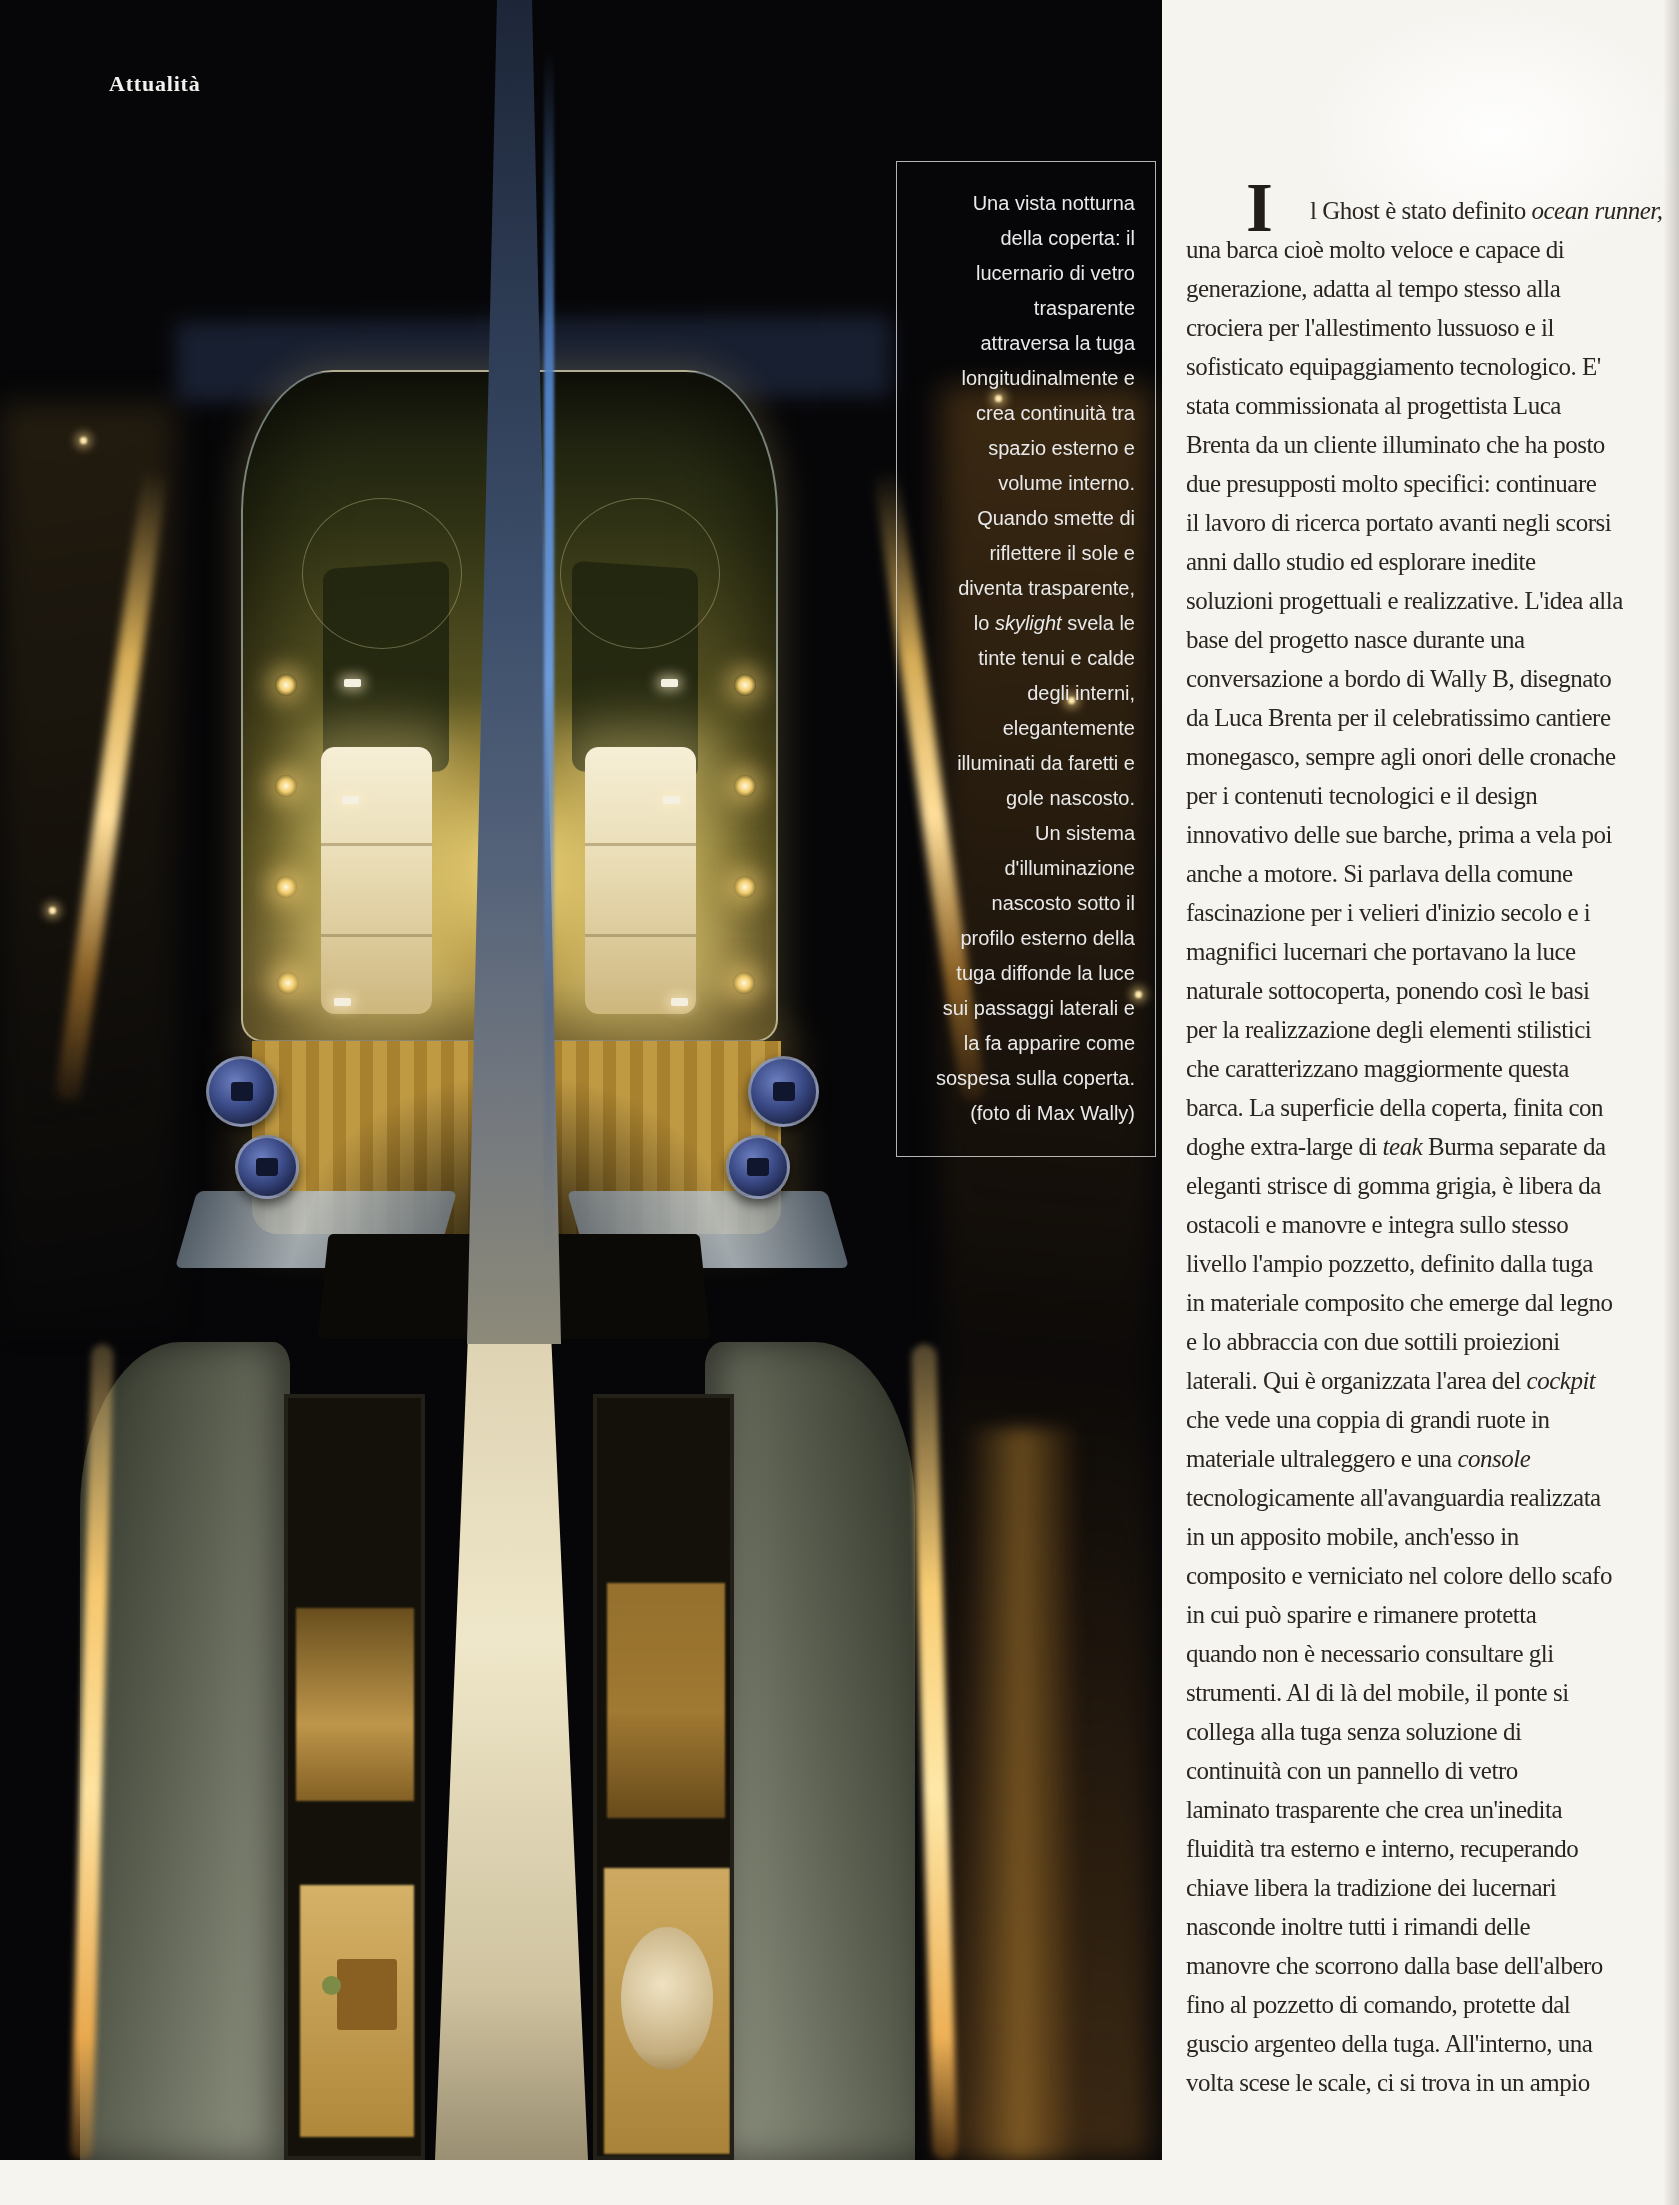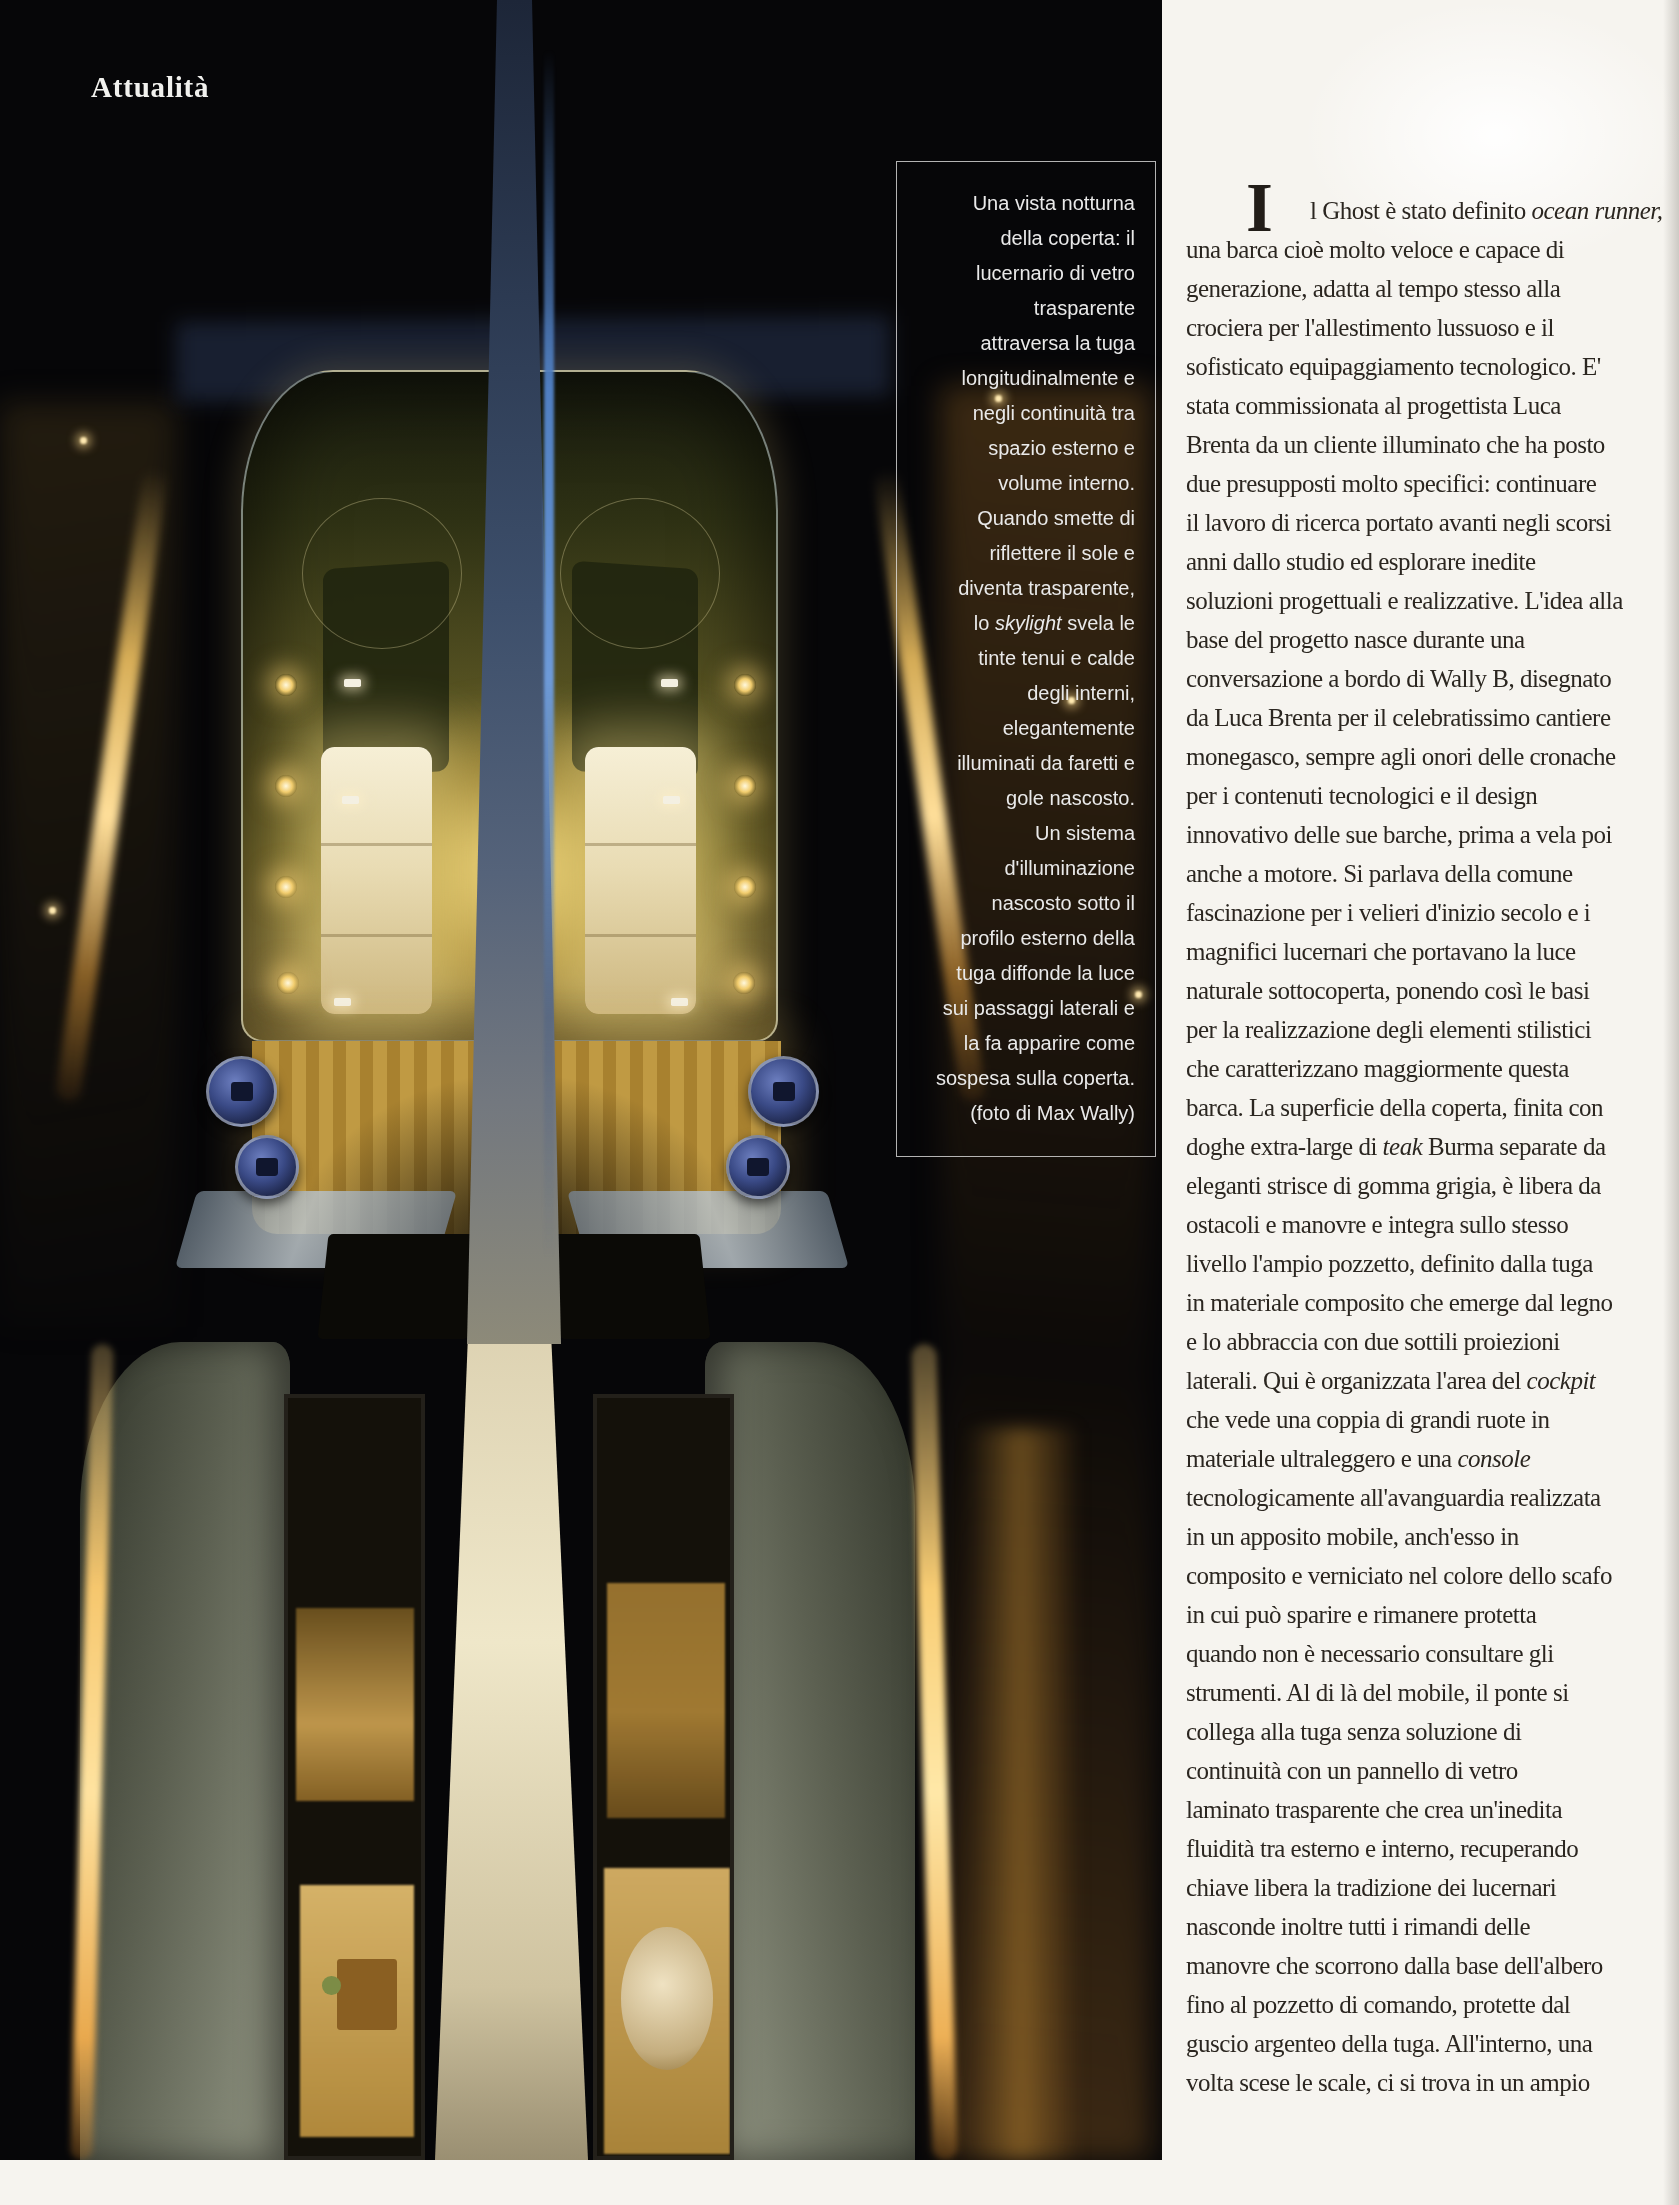--- a/index.html
+++ b/index.html
@@ -109,22 +109,22 @@
 
   
   .caption-box{position:absolute;left:896px;top:161px;width:260px;height:996px;z-index:20;
     border:1.7px solid rgba(228,228,228,.78);
     padding:23.5px 20px 0 11.8px;
     text-align:right;color:#e9e9e9;
     font-family:"Liberation Sans", sans-serif;font-size:20px;line-height:35px;}
   .cap-line{white-space:nowrap;}
 
   
-  .section-label{position:absolute;left:91px;top:71px;z-index:20;color:#f1f1ee;
-    font-family:"Liberation Serif", serif;font-weight:bold;font-size:29px;letter-spacing:0.8px;}
+  .section-label{position:absolute;left:109px;top:71px;z-index:20;color:#f1f1ee;
+    font-family:"Liberation Serif", serif;font-weight:bold;font-size:22px;letter-spacing:0.8px;}
 
   
   .article{position:absolute;left:1186px;top:191px;width:494px;z-index:5;
     color:#2b2620;font-size:25px;line-height:39px;letter-spacing:-0.5px;}
   .art-line{white-space:nowrap;height:39px;}
   .art-line:first-child{padding-left:124px;}
   .dropcap{position:absolute;left:60px;top:-17px;font-size:69px;line-height:1;font-weight:bold;color:#221d18;}
 
   
   .page-right-shade{position:absolute;right:0;top:0;width:17px;height:2205px;z-index:30;
@@ -217,21 +217,21 @@
 
 <div class="section-label" data-interactable="false">Attualità</div>
 
 <div class="caption-box" data-interactable="false">
     <div class="cap-line" data-interactable="false"><span>Una vista notturna</span></div>
     <div class="cap-line" data-interactable="false"><span>della coperta: il</span></div>
     <div class="cap-line" data-interactable="false"><span>lucernario di vetro</span></div>
     <div class="cap-line" data-interactable="false"><span>trasparente</span></div>
     <div class="cap-line" data-interactable="false"><span>attraversa la tuga</span></div>
     <div class="cap-line" data-interactable="false"><span>longitudinalmente e</span></div>
-    <div class="cap-line" data-interactable="false"><span>negli continuità tra</span></div>
+    <div class="cap-line" data-interactable="false"><span>crea continuità tra</span></div>
     <div class="cap-line" data-interactable="false"><span>spazio esterno e</span></div>
     <div class="cap-line" data-interactable="false"><span>volume interno.</span></div>
     <div class="cap-line" data-interactable="false"><span>Quando smette di</span></div>
     <div class="cap-line" data-interactable="false"><span>riflettere il sole e</span></div>
     <div class="cap-line" data-interactable="false"><span>diventa trasparente,</span></div>
     <div class="cap-line" data-interactable="false"><span>lo </span><i>skylight</i><span> svela le</span></div>
     <div class="cap-line" data-interactable="false"><span>tinte tenui e calde</span></div>
     <div class="cap-line" data-interactable="false"><span>degli interni,</span></div>
     <div class="cap-line" data-interactable="false"><span>elegantemente</span></div>
     <div class="cap-line" data-interactable="false"><span>illuminati da faretti e</span></div>

